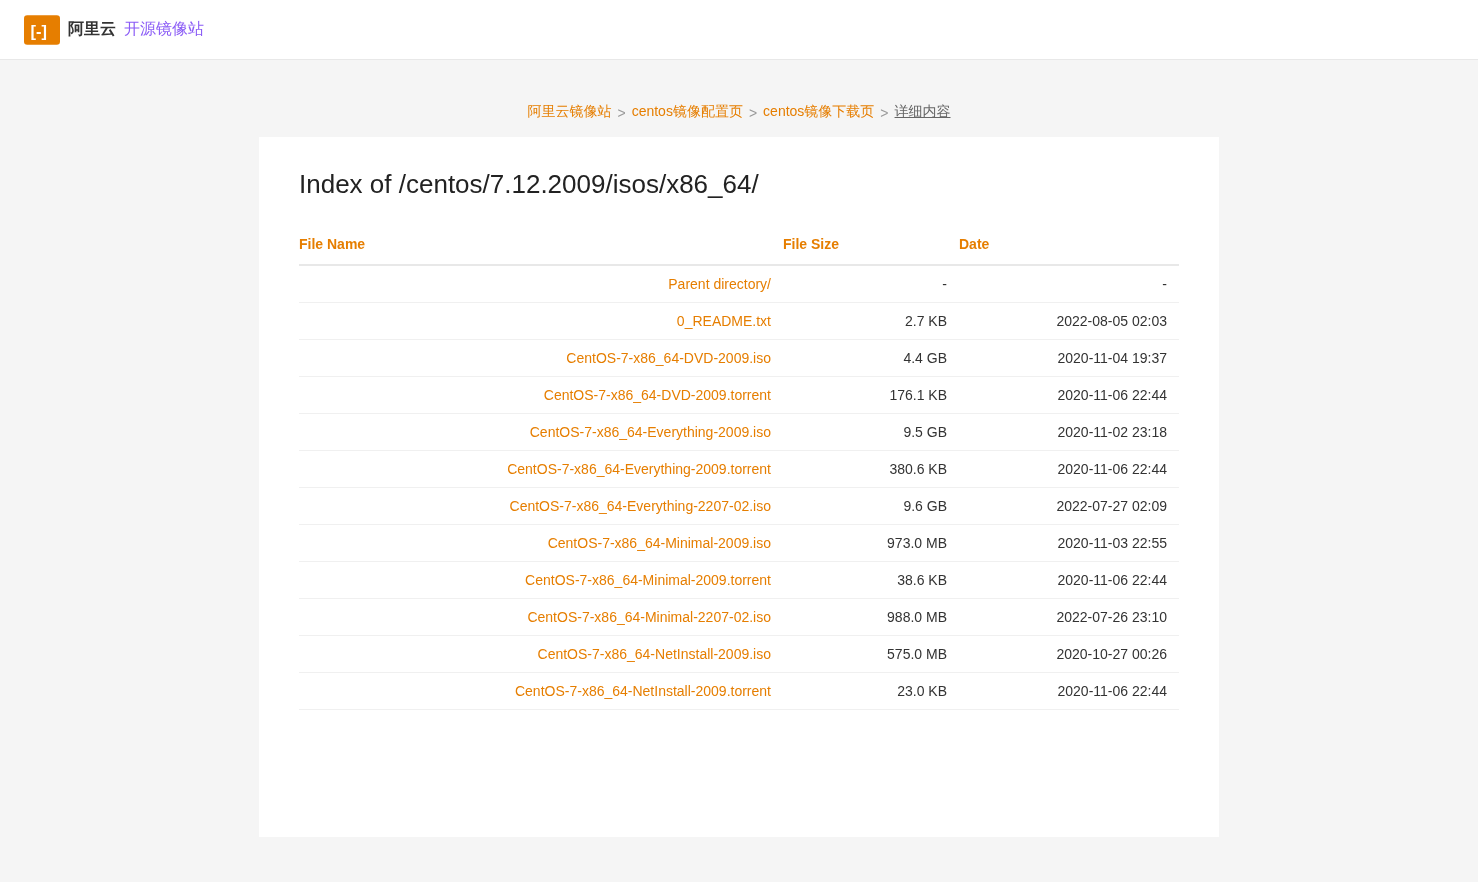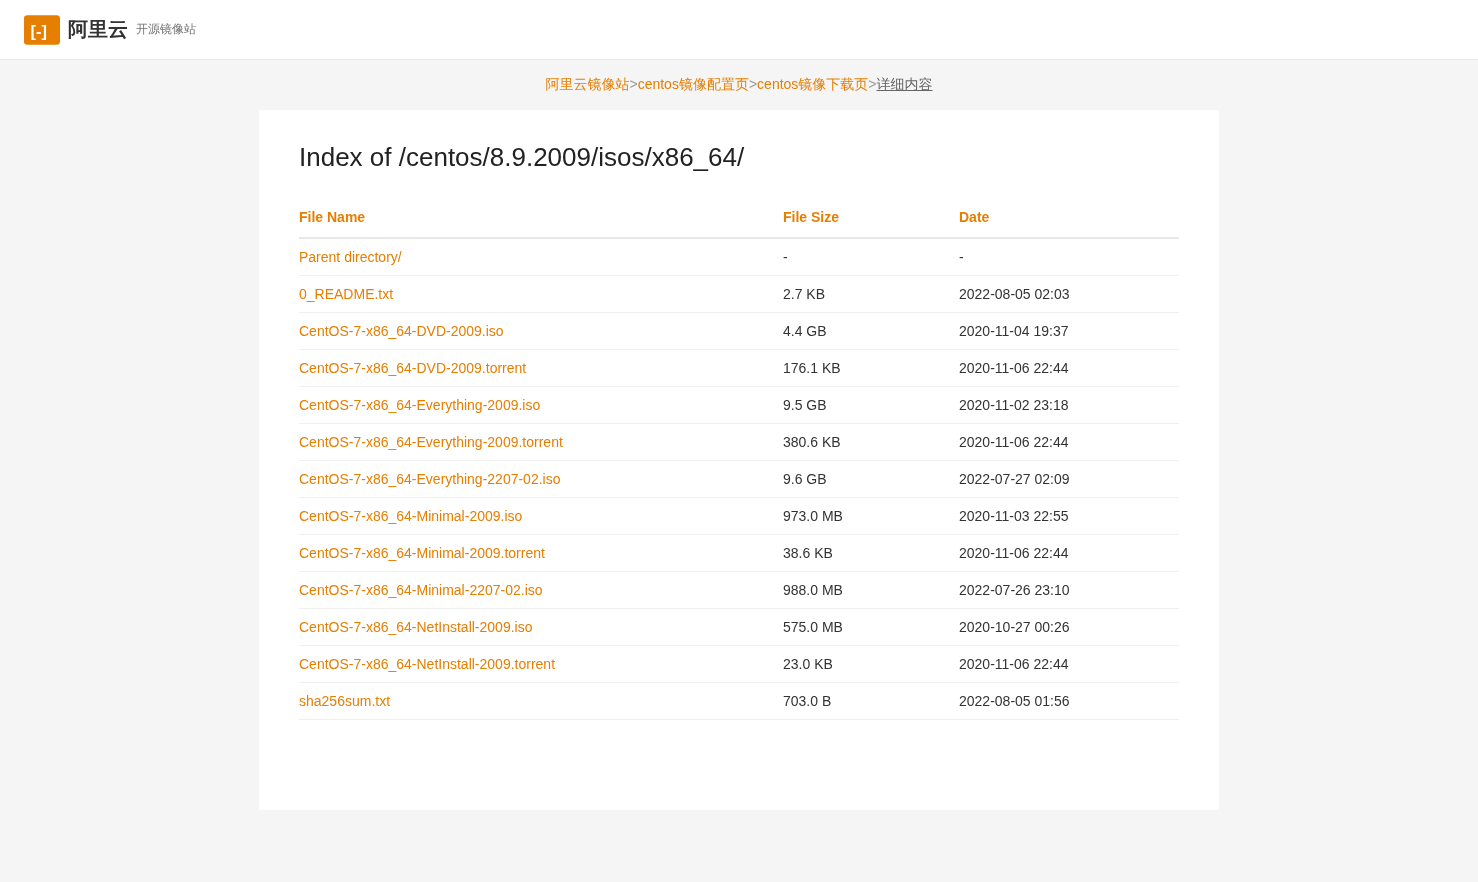--- a/index.html
+++ b/index.html
@@ -19,39 +19,41 @@
     .aliyun-logo {
       display: flex;
       align-items: center;
       gap: 8px;
     }
     .aliyun-logo svg {
       width: 36px;
       height: 36px;
     }
     .aliyun-name {
-      font-size: 20px;
+      font-size: 16px;
       font-weight: bold;
       color: #333;
     }
     .mirror-title {
-      font-size: 12px;
-      color: #737373;
+      font-size: 16px;
+      color: #8b5cf6;
     }
 
     
     .breadcrumb-area {
       background: #f5f5f5;
       padding: 16px 0;
       text-align: center;
     }
     .breadcrumb {
       display: inline-flex;
-      align-items: flex-start;
+      align-items: flex-end;
+      gap: 6px;
       font-size: 14px;
+      margin-top: 27px;
     }
     .breadcrumb a, .breadcrumb .bc-link {
       color: #e67e00;
       text-decoration: none;
       cursor: pointer;
     }
     .breadcrumb .separator {
       color: #999;
     }
     .breadcrumb .current {
@@ -92,20 +94,21 @@
       padding: 8px 12px 12px 0;
     }
     .file-table th:nth-child(2),
     .file-table th:nth-child(3) {
       text-align: left;
       padding-left: 0;
       margin-left: 20px;
     }
     .file-table tbody tr {
       border-bottom: 1px solid #f0f0f0;
+      text-align: right;
     }
     .file-table td {
       padding: 10px 12px 10px 0;
       font-size: 14px;
       color: #333;
     }
     .file-table td.name-col {
       width: 55%;
     }
     .file-table td.size-col {
@@ -144,21 +147,21 @@
     <a>centos镜像配置页</a>
     <span class="separator">&gt;</span>
     <a>centos镜像下载页</a>
     <span class="separator">&gt;</span>
     <span class="current">详细内容</span>
   </nav>
 </div>
 
 <div style="background:#f5f5f5; padding: 0 0 40px 0;">
   <div class="main-content">
-    <h1 class="page-title">Index of /centos/8.9.2009/isos/x86_64/</h1>
+    <h1 class="page-title">Index of /centos/7.12.2009/isos/x86_64/</h1>
 
     <table class="file-table">
       <thead>
         <tr>
           <th>File Name</th>
           <th>File Size</th>
           <th>Date</th>
         </tr>
       </thead>
       <tbody id="file-table-body">
@@ -215,21 +218,16 @@
           <tr>
             <td class="name-col"><a href="#">CentOS-7-x86_64-NetInstall-2009.iso</a></td>
             <td class="size-col">575.0 MB</td>
             <td class="date-col">2020-10-27 00:26</td>
           </tr>
           <tr>
             <td class="name-col"><a href="#">CentOS-7-x86_64-NetInstall-2009.torrent</a></td>
             <td class="size-col">23.0 KB</td>
             <td class="date-col">2020-11-06 22:44</td>
           </tr>
-          <tr>
-            <td class="name-col"><a href="#">sha256sum.txt</a></td>
-            <td class="size-col">703.0 B</td>
-            <td class="date-col">2022-08-05 01:56</td>
-          </tr>
         </tbody>
     </table>
   </div>
 </div>
 
 </body></html>

